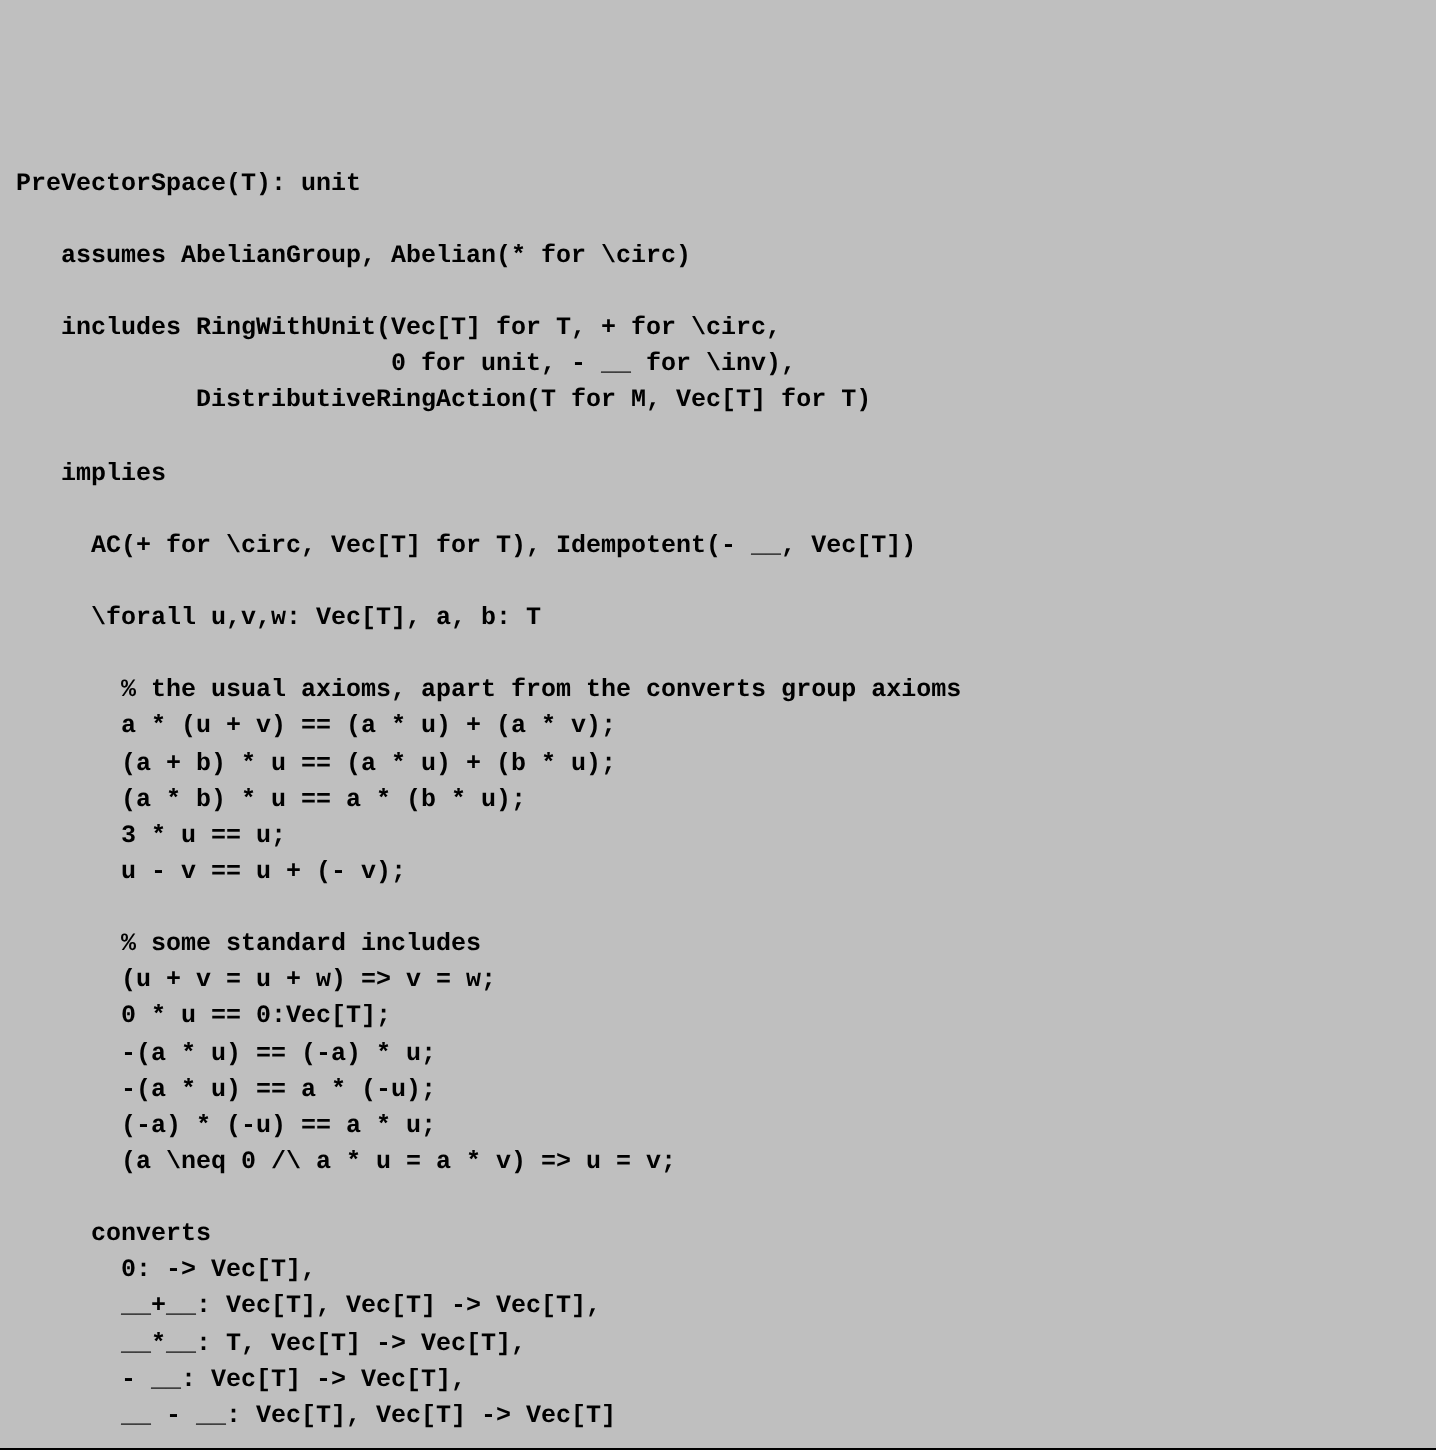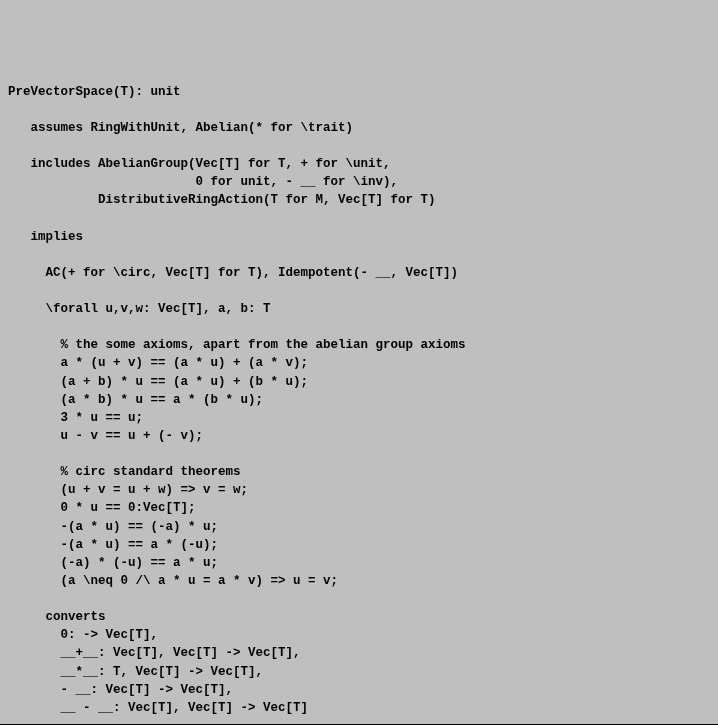--- a/index.html
+++ b/index.html
@@ -25,40 +25,40 @@
       white-space: pre;
     }
   </style>
 </head>
 <body>
 
 
 
 <div class="content"><span>PreVectorSpace(T): unit</span>
 <span></span>
-<span>   assumes RingWithUnit, Abelian(* for \trait)</span>
+<span>   assumes AbelianGroup, Abelian(* for \circ)</span>
 <span></span>
-<span>   includes AbelianGroup(Vec[T] for T, + for \unit,</span>
+<span>   includes RingWithUnit(Vec[T] for T, + for \circ,</span>
 <span>                         0 for unit, - __ for \inv),</span>
 <span>            DistributiveRingAction(T for M, Vec[T] for T)</span>
 <span></span>
 <span>   implies</span>
 <span></span>
 <span>     AC(+ for \circ, Vec[T] for T), Idempotent(- __, Vec[T])</span>
 <span></span>
 <span>     \forall u,v,w: Vec[T], a, b: T</span>
 <span></span>
-<span>       % the some axioms, apart from the abelian group axioms</span>
+<span>       % the usual axioms, apart from the converts group axioms</span>
 <span>       a * (u + v) == (a * u) + (a * v);</span>
 <span>       (a + b) * u == (a * u) + (b * u);</span>
 <span>       (a * b) * u == a * (b * u);</span>
 <span>       3 * u == u;</span>
 <span>       u - v == u + (- v);</span>
 <span></span>
-<span>       % circ standard theorems</span>
+<span>       % some standard includes</span>
 <span>       (u + v = u + w) =&gt; v = w;</span>
 <span>       0 * u == 0:Vec[T];</span>
 <span>       -(a * u) == (-a) * u;</span>
 <span>       -(a * u) == a * (-u);</span>
 <span>       (-a) * (-u) == a * u;</span>
 <span>       (a \neq 0 /\ a * u = a * v) =&gt; u = v;</span>
 <span></span>
 <span>     converts</span>
 <span>       0: -&gt; Vec[T],</span>
 <span>       __+__: Vec[T], Vec[T] -&gt; Vec[T],</span>

